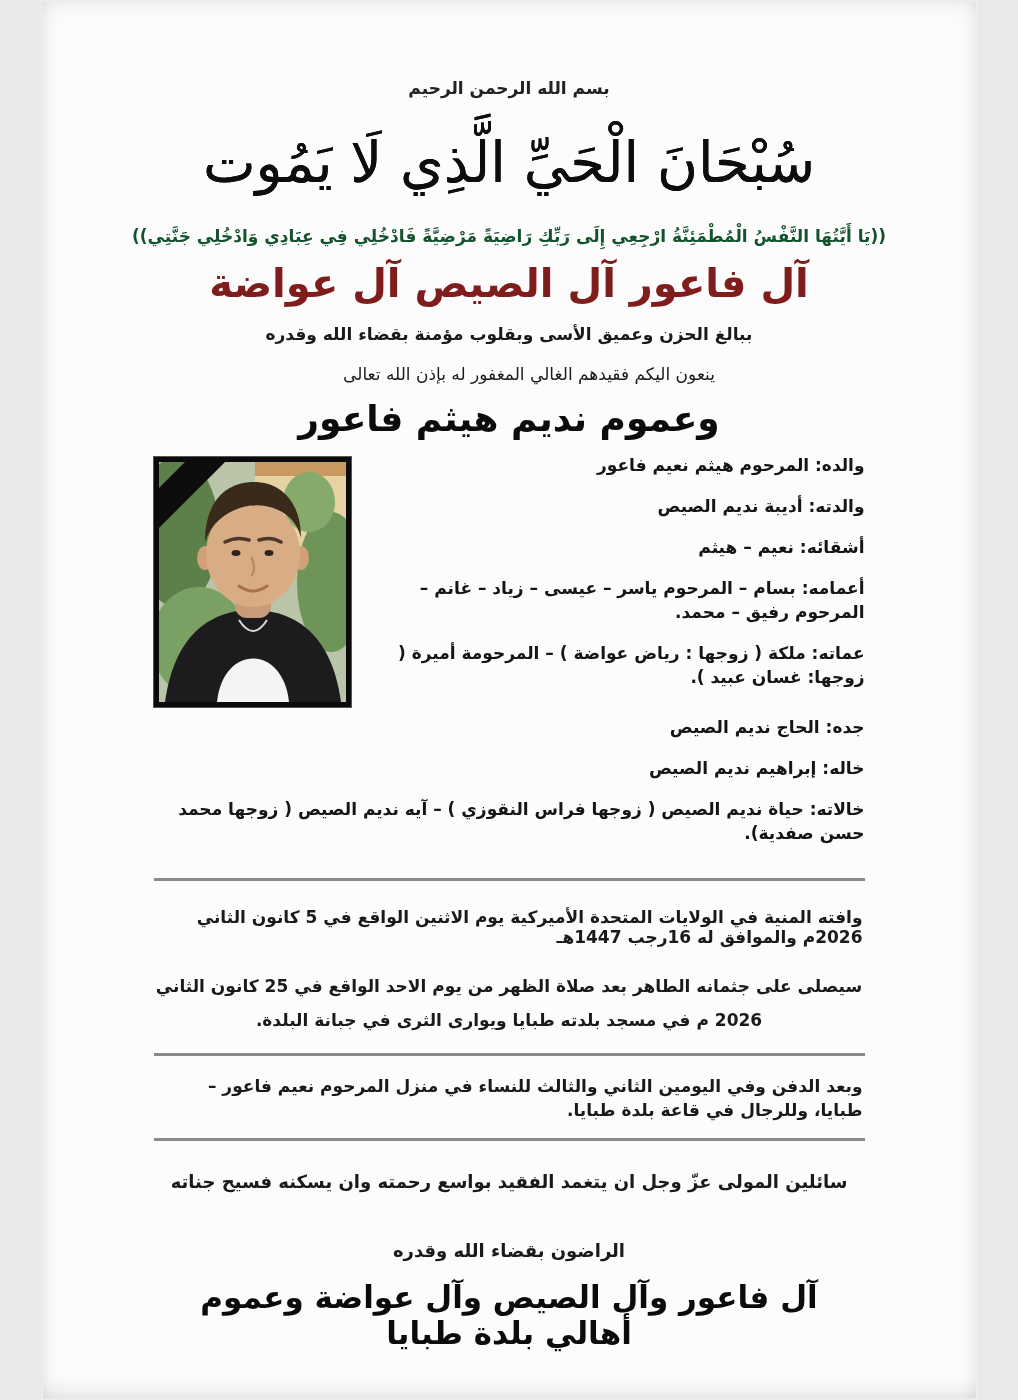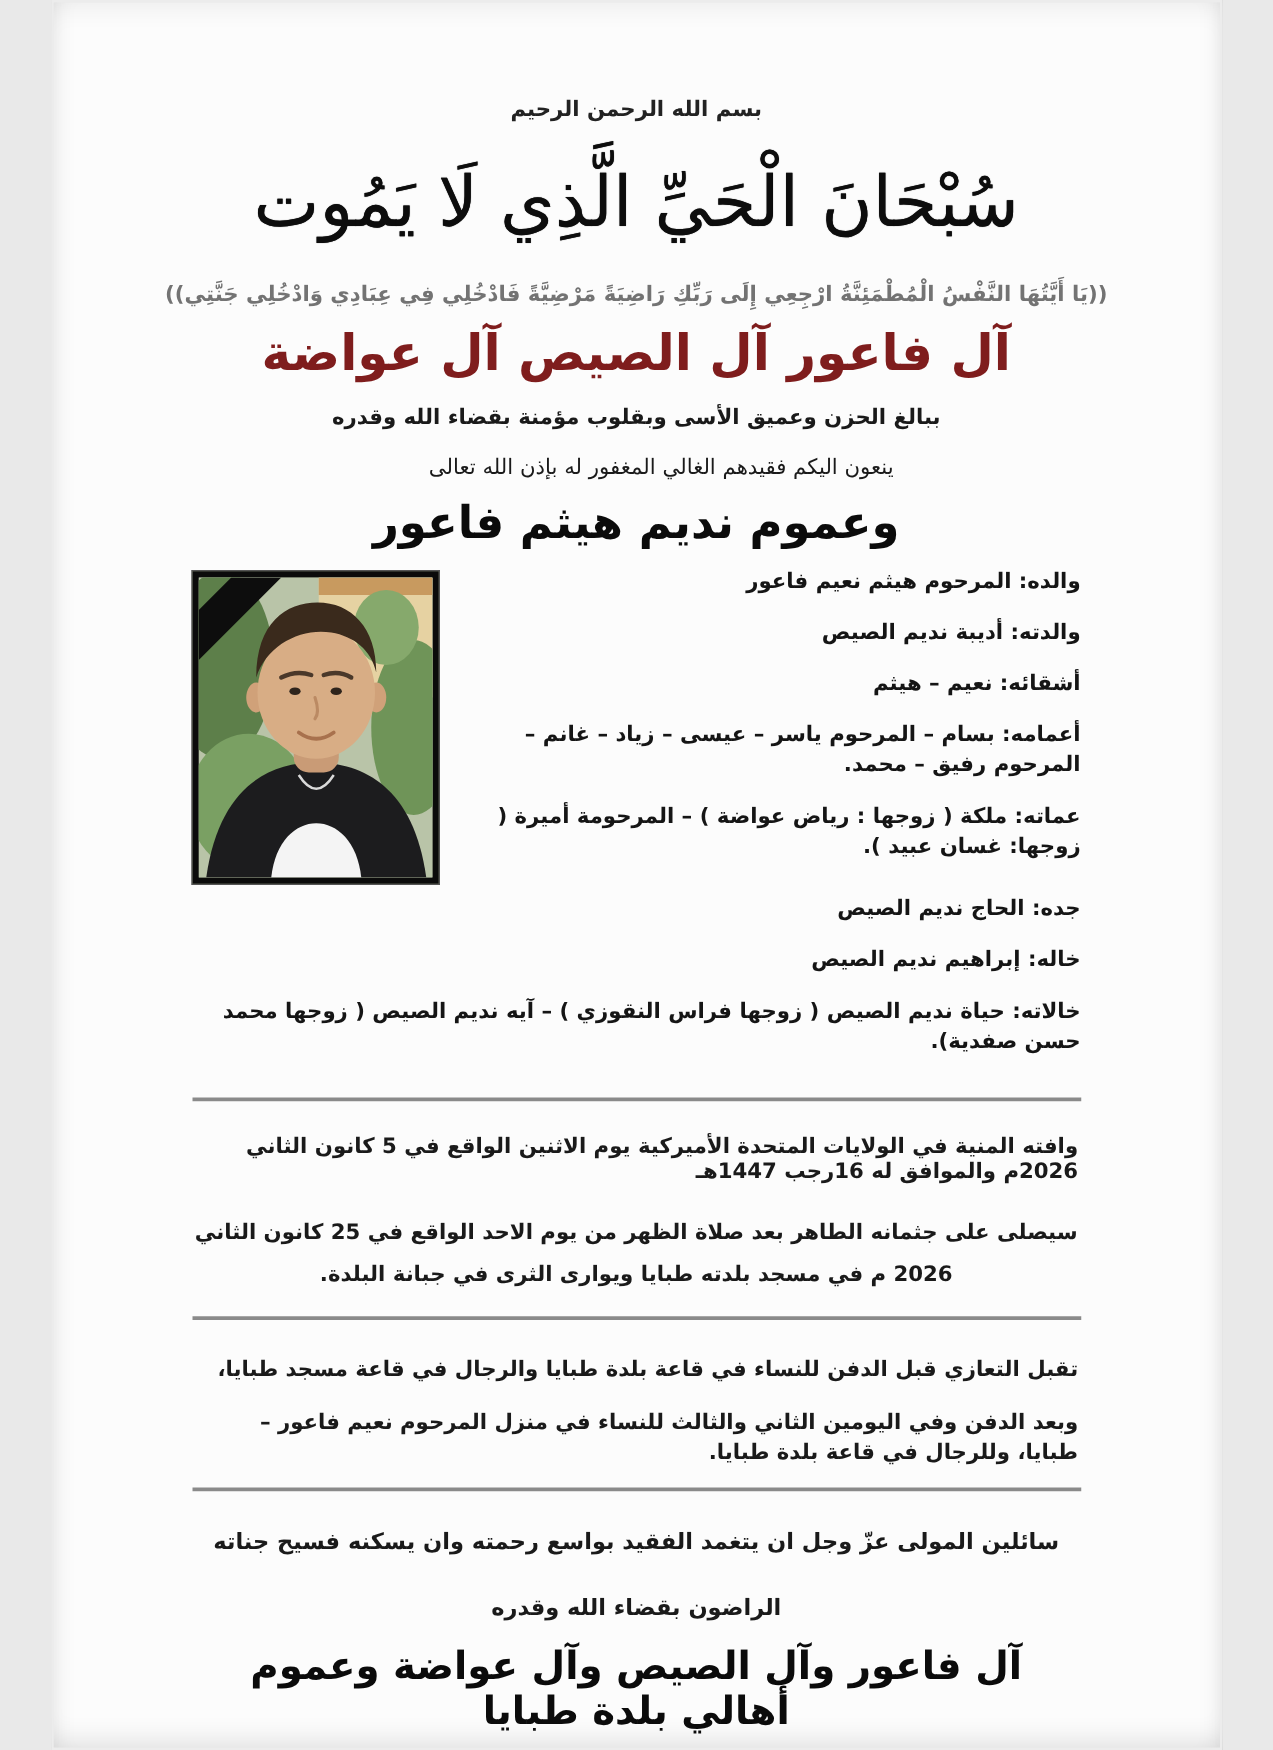--- a/index.html
+++ b/index.html
@@ -28,21 +28,21 @@
   }
   .calligraphy{
     margin-top:6px;
     font-size:56px;font-weight:normal;color:#0d0d0d;
     line-height:2.1;
     letter-spacing:-1px;
     text-shadow:0 0 .6px #000;
   }
   .verse{
     margin-top:4px;
-    font-size:17px;font-weight:bold;color:#737373;
+    font-size:17px;font-weight:bold;color:#14532d;
   }
   .families-title{
     margin-top:14px;
     font-size:40px;font-weight:bold;color:#7f1d1d;
   }
   .intro1{margin-top:18px;font-size:17px;font-weight:bold;}
   .intro2{margin-top:20px;font-size:17px;font-weight:normal;padding-left:40px;}
   .deceased-name{
     margin-top:14px;
     font-size:36px;font-weight:bold;color:#0b0b0b;
@@ -96,21 +96,21 @@
   }
   .condolence.l1{margin-top:28px;}
   .condolence.l2{margin-top:18px;}
 
   .prayer{
     margin-top:30px;
     font-size:18px;font-weight:bold;
     text-align:center;
   }
   .closing{
-    margin-top:32px;
+    margin-top:48px;
     font-size:18px;font-weight:bold;
     text-align:center;
   }
   .signature{
     margin-top:18px;
     font-size:31px;font-weight:bold;
     text-align:center;
     color:#0b0b0b;
   }
 </style>
@@ -185,21 +185,20 @@
   <hr class="rule">
 
   <div class="content">
     <div class="death-para">وافته المنية في الولايات المتحدة الأميركية يوم الاثنين الواقع في 5 كانون الثاني 2026م والموافق له 16رجب 1447هـ</div>
     <div class="funeral-para">سيصلى على جثمانه الطاهر بعد صلاة الظهر من يوم الاحد الواقع في 25 كانون الثاني 2026 م في مسجد بلدته طبايا ويوارى الثرى في جبانة البلدة.</div>
   </div>
 
   <hr class="rule">
 
   <div class="content">
-    <div class="condolence l1">تقبل التعازي قبل الدفن للنساء في قاعة بلدة طبايا والرجال في قاعة مسجد طبايا،</div>
     <div class="condolence l2">وبعد الدفن وفي اليومين الثاني والثالث للنساء في منزل المرحوم نعيم فاعور – طبايا، وللرجال في قاعة بلدة طبايا.</div>
   </div>
 
   <hr class="rule">
 
   <div class="content">
     <div class="prayer">سائلين المولى عزّ وجل ان يتغمد الفقيد بواسع رحمته وان يسكنه فسيح جناته</div>
     <div class="closing">الراضون بقضاء الله وقدره</div>
     <div class="signature">آل فاعور وآل الصيص وآل عواضة وعموم أهالي بلدة طبايا</div>
   </div>

